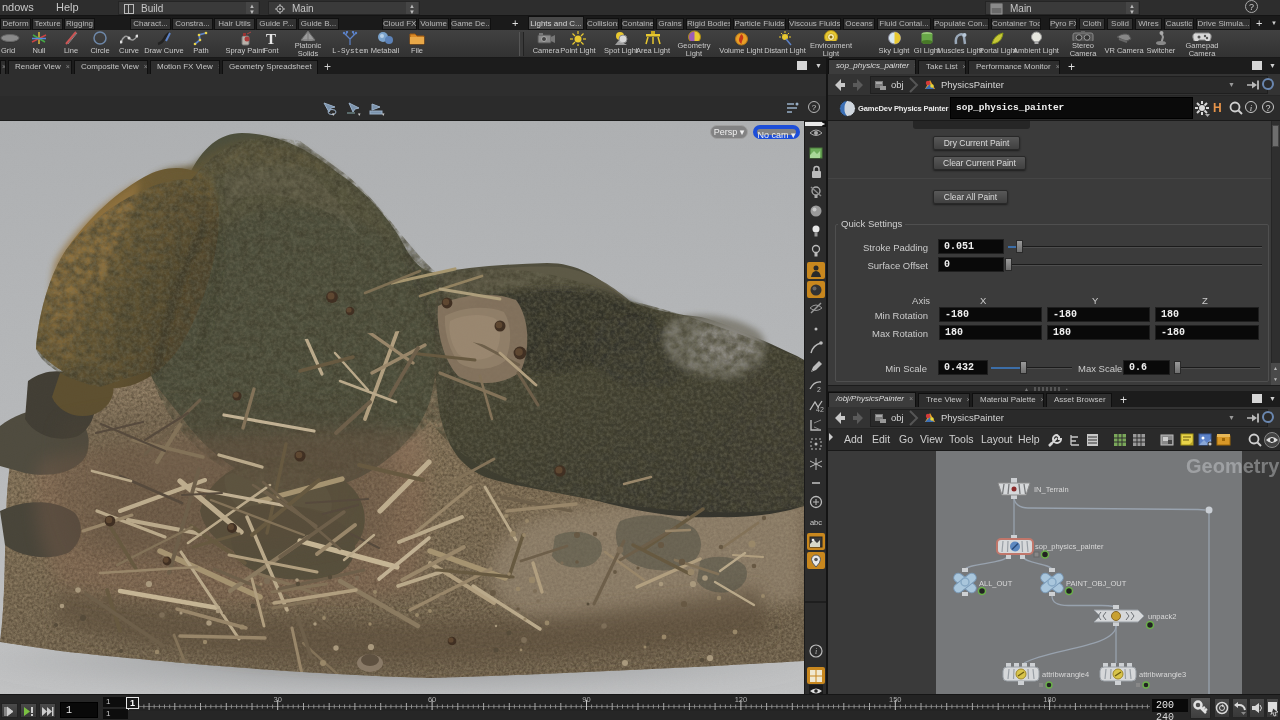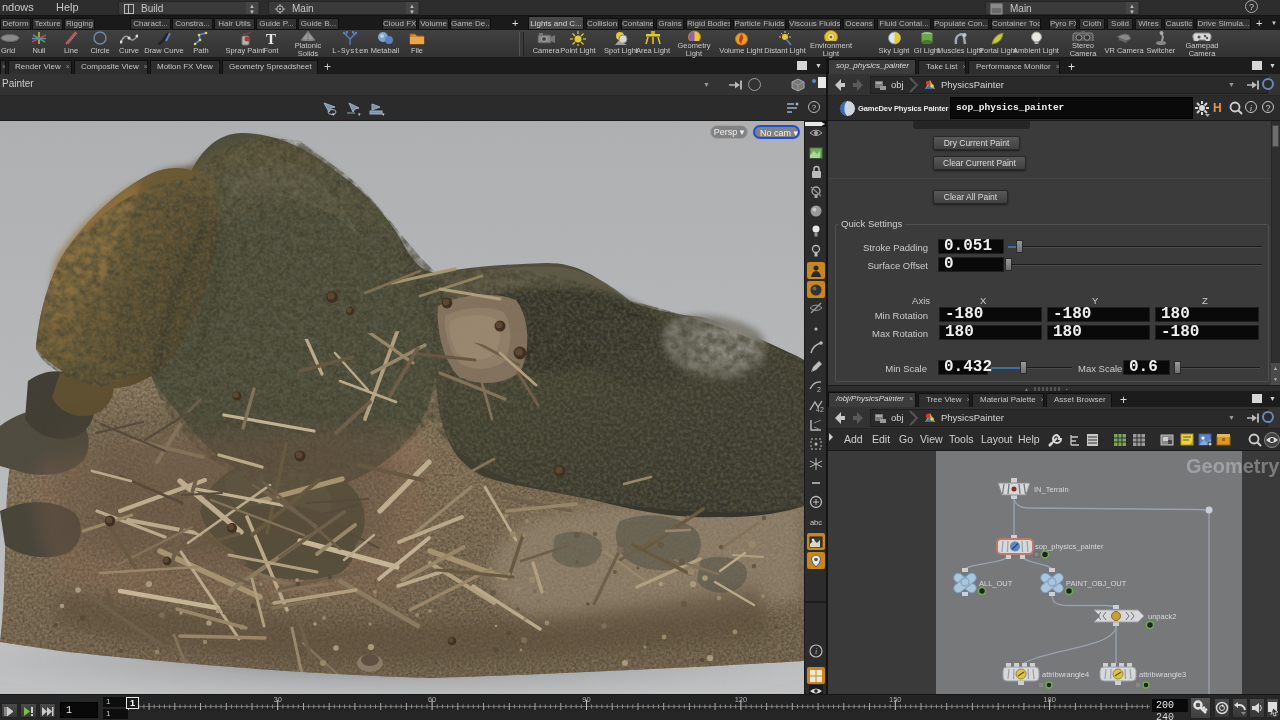--- a/index.html
+++ b/index.html
@@ -25,21 +25,21 @@
 .tabrow{position:absolute;height:16px;background:#1c1c1c;}
 .ptab{position:absolute;top:2px;height:14px;background:#2e2e2e;border:1px solid #0f0f0f;border-bottom:none;color:#c4c4c4;font-size:8px;line-height:12px;white-space:nowrap;overflow:hidden;}
 .ptab.sel{background:#3c3c3c;color:#dcdcdc;top:1px;height:15px;}
 .ptab .x{color:#8a8a8a;font-size:7px;margin-left:5px;}
 .wctl{position:absolute;color:#cfcfcf;font-size:9px;}
 .navrow{position:absolute;height:22px;background:#333333;border-bottom:1px solid #262626;}
 .toolrow{position:absolute;height:25px;background:#2b2b2b;border-bottom:1px solid #1c1c1c;}
 
 .pbtn{position:absolute;background:linear-gradient(#585858,#404040);border:1px solid #282828;border-radius:2px;box-shadow:0 1px 2px rgba(0,0,0,.5);color:#dcdcdc;font-size:8.5px;text-align:center;}
 .plabel{position:absolute;color:#cbcbcb;font-size:9.5px;text-align:right;}
-.pfield{position:absolute;background:#090909;border:1px solid #1f1f1f;color:#efefef;font-family:"Liberation Mono",monospace;font-size:16px;font-weight:bold;line-height:13px;padding-left:5px;white-space:nowrap;}
+.pfield{position:absolute;background:#090909;border:1px solid #1f1f1f;color:#efefef;font-family:"Liberation Mono",monospace;font-size:10px;font-weight:bold;line-height:13px;padding-left:5px;white-space:nowrap;}
 .slider{position:absolute;height:13px;}
 .slider .track{position:absolute;left:0;right:0;top:6px;height:2px;background:#1b1b1b;border-bottom:1px solid #4e4e4e;}
 .slider .fill{position:absolute;top:6px;height:2px;background:#3c6ea8;}
 .slider .hnd{position:absolute;top:0;width:7px;height:13px;background:linear-gradient(#9a9a9a,#6f6f6f);border:1px solid #2a2a2a;}
 .mtxt{font-family:"Liberation Mono",monospace;font-weight:bold;}
 </style>
 </head>
 <body>
 <div id="stage">
 
@@ -374,36 +374,20 @@
 
 <div class="abs tabrow" style="left:0;top:58px;width:826px;">
   <span class="ptab" style="left:0px;width:6px;"><span class="x" style="margin-left:1px;">×</span></span>
   <span class="ptab" style="left:8px;width:64px;padding-left:6px;">Render View<span class="x">×</span></span>
   <span class="ptab" style="left:74px;width:74px;padding-left:6px;">Composite View<span class="x">×</span></span>
   <span class="ptab" style="left:150px;width:70px;padding-left:6px;">Motion FX View<span class="x">×</span></span>
   <span class="ptab" style="left:222px;width:96px;padding-left:6px;">Geometry Spreadsheet<span class="x">×</span></span>
   <span class="wctl" style="left:324px;top:2px;font-size:12px;color:#d0d0d0;">+</span>
   <span class="wctl" style="left:797px;top:3px;"><span style="display:inline-block;width:10px;height:9px;background:#d6d6d6;"></span></span>
   <span class="wctl" style="left:815px;top:4px;font-size:7px;">▼</span>
-</div>
-<div class="abs navrow" style="left:0;top:74px;width:826px;">
-  <span class="abs" style="left:2px;top:4px;color:#cccccc;font-size:10px;">Painter</span>
-  <span class="abs" style="left:703px;top:7px;color:#999;font-size:7px;">▼</span>
-  <svg class="abs" style="left:728px;top:4px;" width="16" height="14">
-        <path d="M1,7 h6" stroke="#bbb" stroke-width="1.5"></path>
-        <path d="M7,3.5 l5,3.5 l-5,3.5 z" fill="#bbb"></path>
-        <path d="M13,2.5 v9" stroke="#bbb" stroke-width="1.8"></path>
-      </svg>
-  <span class="abs" style="left:748px;top:4px;width:13px;height:13px;border:1.5px solid #9a9a9a;border-radius:50%;"></span>
-  <svg class="abs" style="left:790px;top:3px;" width="18" height="16">
-        <path d="M8,2 l6,3 v6 l-6,3 l-6,-3 v-6 z" fill="#777" stroke="#aaa"></path>
-        <path d="M2,5 l6,3 l6,-3 M8,8 v6" fill="none" stroke="#999"></path>
-      </svg>
-  <span class="abs" style="left:812px;top:5px;width:4px;height:4px;background:#5588cc;border-radius:50%;"></span>
-  <span class="abs" style="left:818px;top:3px;width:11px;height:11px;background:#e8e8e8;"></span>
 </div>
 <div class="abs toolrow" style="left:0;top:96px;width:826px;">
   <svg class="abs" style="left:320px;top:4px;" width="70" height="17">
     <g stroke="#9ab0c8" fill="#7b93ad">
           <path d="M4,3 l5,9 l2,-4 l4,-1 z"></path>
           <ellipse cx="12" cy="12" rx="4" ry="2.5" fill="none"></ellipse>
           <path d="M29,3 l4,9 l2,-3 l4,-1 z"></path>
           <path d="M27,13 l8,0" stroke="#8aa"></path>
           <path d="M52,4 l8,3 l-8,3 z"></path>
           <rect x="50" y="11" width="12" height="3" fill="#7b93ad"></rect>
@@ -777,21 +761,21 @@
           <circle cx="532" cy="459" r="3.2" fill="#9a8868"></circle>
           <circle cx="577" cy="414" r="3.0" fill="#665741"></circle>
           <circle cx="481" cy="408" r="2.5" fill="#7d6d56"></circle>
           <circle cx="577" cy="441" r="1.8" fill="#665741"></circle>
         </g>
         <ellipse cx="370" cy="542" rx="13" ry="9" fill="#8a7a66"></ellipse>
         <ellipse cx="370" cy="539" rx="9" ry="6" fill="#5d4f3e"></ellipse>
         <rect width="804" height="573" fill="#888" filter="url(#noiseFine)" opacity="0.05"></rect>
       </svg>
   <span style="position:absolute;left:710px;top:4px;width:38px;height:14px;background:rgba(125,125,125,0.9);border:1px solid #a0a0a0;border-radius:8px;color:#f0f0f0;font-size:9px;text-align:center;line-height:13px;">Persp ▾</span>
-  <span style="position:absolute;left:753px;top:4px;width:47px;height:14px;background:rgba(125,125,125,0.9);border:2px solid #1d4ed8;border-radius:8px;color:#f0f0f0;font-size:9px;text-align:right;line-height:13px;">No cam ▾</span>
+  <span style="position:absolute;left:753px;top:4px;width:47px;height:14px;background:rgba(125,125,125,0.9);border:4px solid #1d4ed8;border-radius:8px;color:#f0f0f0;font-size:9px;text-align:center;line-height:13px;">No cam ▾</span>
 </div>
 
 <div class="abs" id="vtoolbar" style="left:804px;top:121px;width:22px;height:573px;background:#2c2c2c;border-left:1px solid #1a1a1a;">
   <div style="position:absolute;left:0px;top:1px;width:17px;height:4px;background:#e8e8e8;"></div>
   <div style="position:absolute;left:17px;top:0px;width:5px;height:6px;background:#111;color:#eee;font-size:4px;line-height:6px;">▶</div>
   <svg style="position:absolute;left:3px;top:4px;" width="16" height="16">
         <path d="M2,8 q6,-6 12,0 q-6,5 -12,0" fill="none" stroke="#aaa"></path>
         <circle cx="8" cy="8" r="2" fill="#aaa"></circle>
       </svg>
   <svg style="position:absolute;left:3px;top:24px;" width="16" height="16">

